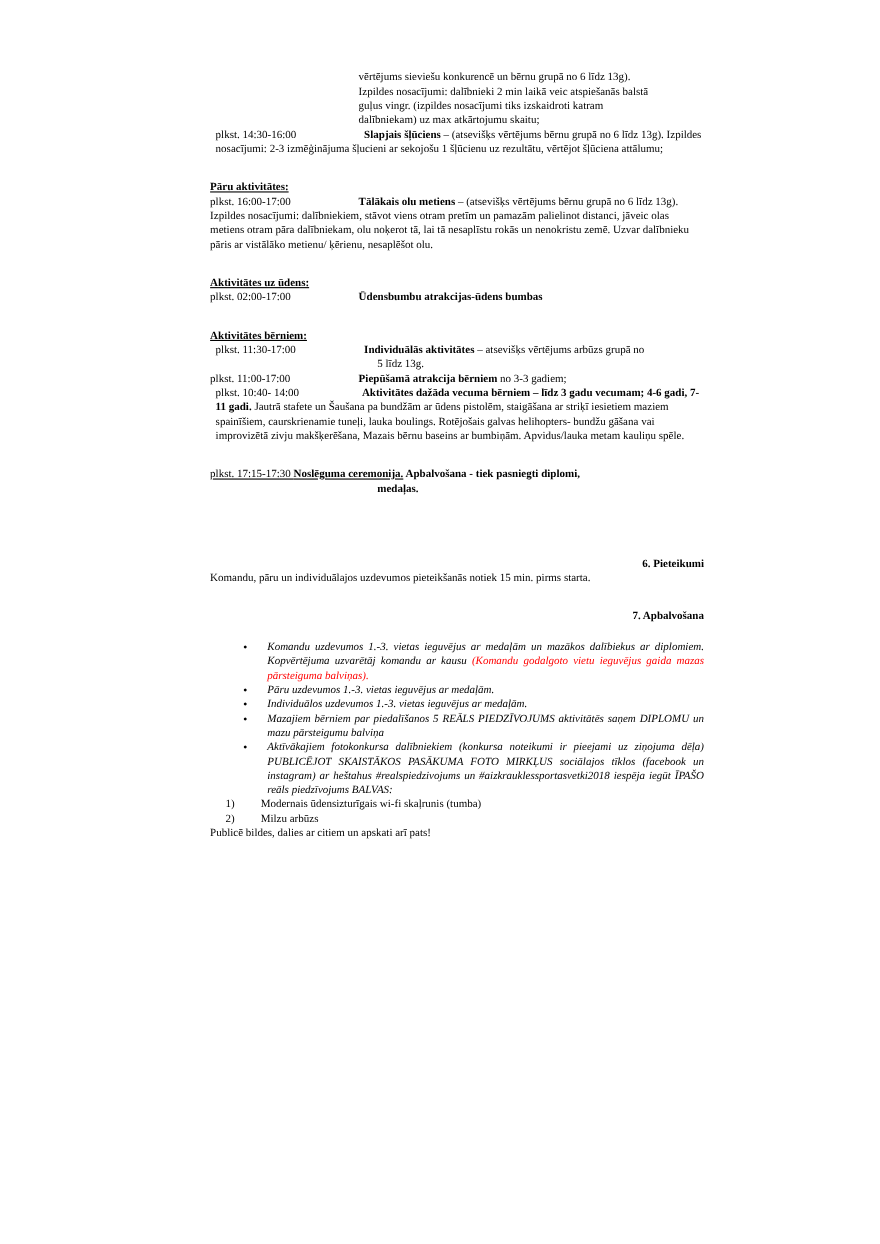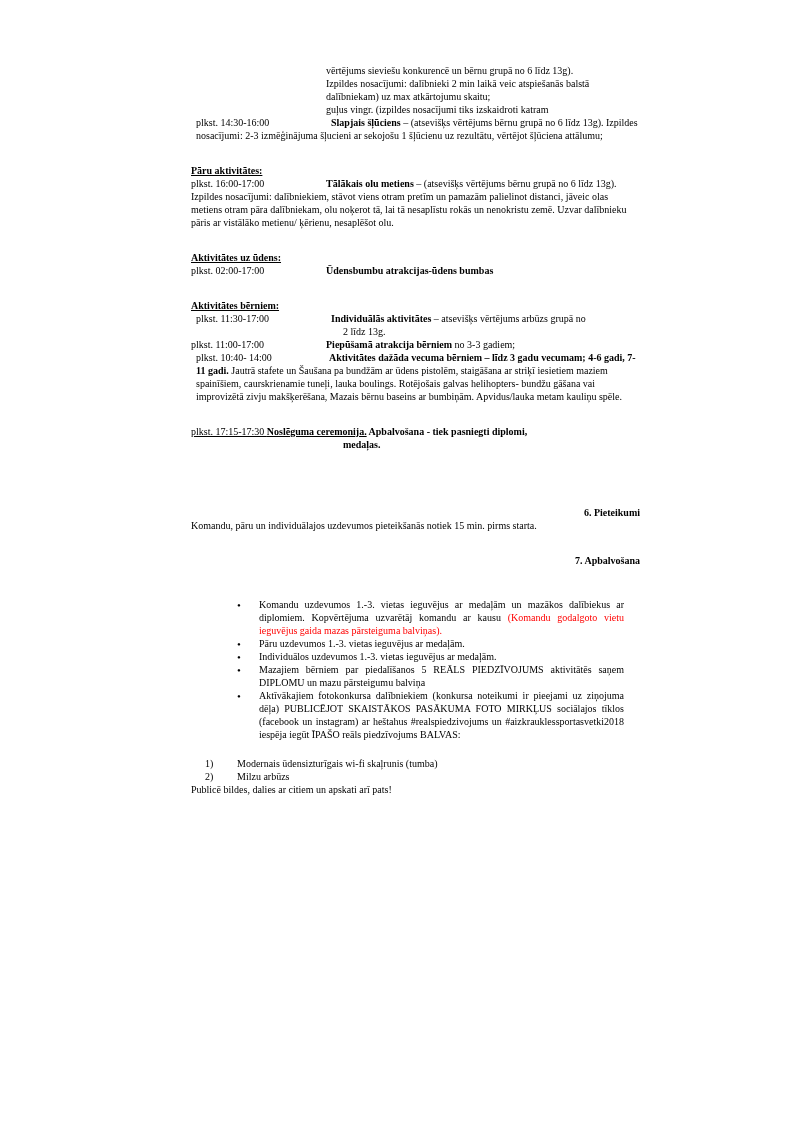--- a/index.html
+++ b/index.html
@@ -68,22 +68,23 @@
 
   .sect-title {
     font-weight: bold;
     margin: 0;
     text-align: right;
   }
 
   
   ul.bullets {
     list-style: none;
-    margin: 16px;
+    margin: 0;
     padding: 0 0 0 0;
+    font-style: italic;
   }
   ul.bullets > li {
     position: relative;
     padding-left: 52px;
     margin: 0 0 0 0;
     text-align: justify;
   }
   ul.bullets > li::before {
     content: "\2022";
     position: absolute;
@@ -113,22 +114,22 @@
   .line { margin: 0; }
 </style>
 </head>
 <body>
 
 <div class="page">
 
   <div>
     <p class="cont line">vērtējums sieviešu konkurencē un bērnu grupā no 6 līdz 13g).</p>
     <p class="cont line">Izpildes nosacījumi: dalībnieki 2 min laikā veic atspiešanās balstā</p>
+    <p class="cont line">guļus vingr. (izpildes nosacījumi tiks izskaidroti katram</p>
     <p class="cont line">dalībniekam) uz max atkārtojumu skaitu;</p>
-    <p class="cont line">guļus vingr. (izpildes nosacījumi tiks izskaidroti katram</p>
   </div>
 
   <div class="hang" style="padding-left:5px;">
     <span class="time">plkst. 14:30-16:00</span><span class="desc"><b>Slapjais šļūciens</b><span> – (atsevišķs vērtējums bērnu grupā no 6 līdz 13g). Izpildes nosacījumi: 2-3 izmēģinājuma šļucieni ar sekojošu 1 šļūcienu uz rezultātu, vērtējot šļūciena attālumu;</span></span>
   </div>
 
   <div class="spacer-l"></div>
 
   <p class="head-ul">Pāru aktivitātes:</p>
 
@@ -144,21 +145,21 @@
     <span class="time">plkst. 02:00-17:00</span><span class="desc"><b>Ūdensbumbu atrakcijas-ūdens bumbas</b><span></span></span>
   </div>
 
   <div class="spacer-l"></div>
 
   <p class="head-ul">Aktivitātes bērniem:</p>
 
   <div class="hang" style="padding-left:5px;">
     <span class="time">plkst. 11:30-17:00</span><span class="desc"><b>Individuālās aktivitātes</b><span> – atsevišķs vērtējums arbūzs grupā no</span></span>
   </div>
-  <p class="cont-narrow line">2 līdz 13g.</p>
+  <p class="cont-narrow line">5 līdz 13g.</p>
 
   <div class="hang">
     <span class="time">plkst. 11:00-17:00</span><span class="desc"><b>Piepūšamā atrakcija bērniem</b><span> no 3-3 gadiem;</span></span>
   </div>
 
   <div class="hang" style="padding-left:5px;">
     <span class="time-tight">plkst. 10:40- 14:00</span><span class="desc" style="display:inline;"><b>Aktivitātes dažāda vecuma bērniem – līdz 3 gadu vecumam; 4-6 gadi, 7-11 gadi.</b><span> Jautrā stafete un Šaušana pa bundžām ar ūdens pistolēm, staigāšana ar striķī iesietiem maziem spainīšiem, caurskrienamie tuneļi, lauka boulings. Rotējošais galvas helihopters- bundžu gāšana vai improvizētā zivju makšķerēšana, Mazais bērnu baseins ar bumbiņām. Apvidus/lauka metam kauliņu spēle.</span></span>
   </div>
 
   <div class="spacer-l"></div>

